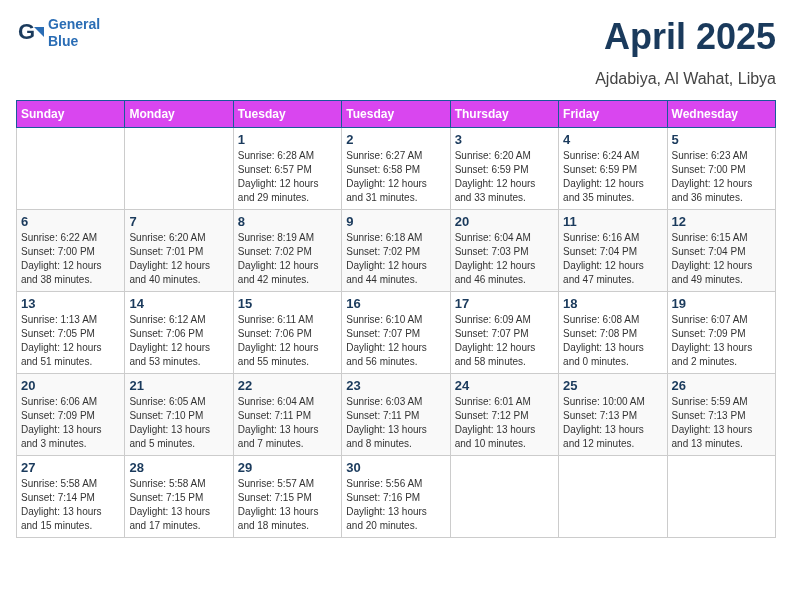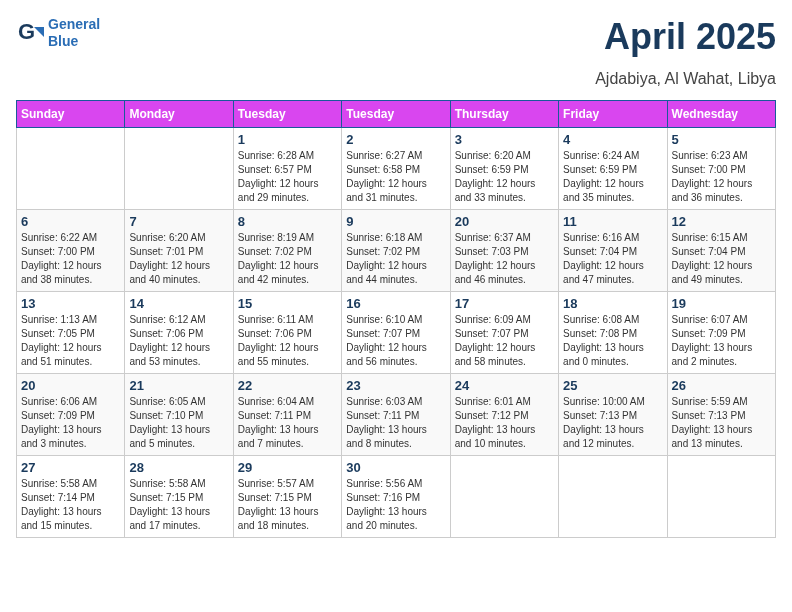--- a/index.html
+++ b/index.html
@@ -183,21 +183,21 @@
         </td>
         <td>
           <div class="day-number">9</div>
           <div class="day-info">Sunrise: 6:18 AM
 Sunset: 7:02 PM
 Daylight: 12 hours
 and 44 minutes.</div>
         </td>
         <td>
           <div class="day-number">20</div>
-          <div class="day-info">Sunrise: 6:37 AM
+          <div class="day-info">Sunrise: 6:04 AM
 Sunset: 7:03 PM
 Daylight: 12 hours
 and 46 minutes.</div>
         </td>
         <td>
           <div class="day-number">11</div>
           <div class="day-info">Sunrise: 6:16 AM
 Sunset: 7:04 PM
 Daylight: 12 hours
 and 47 minutes.</div>

